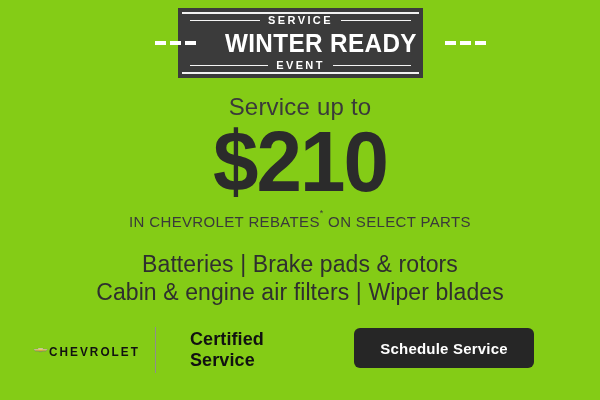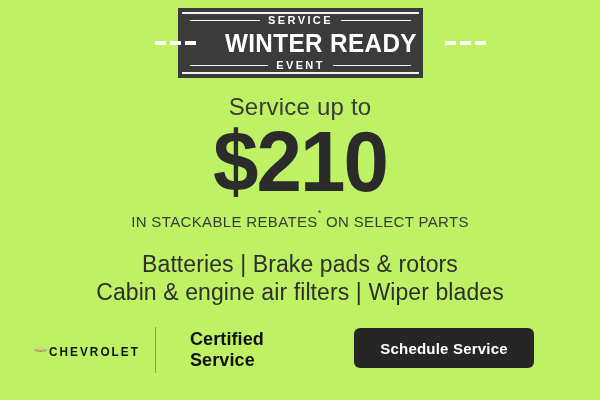--- a/index.html
+++ b/index.html
@@ -11,21 +11,21 @@
     height: 400px;
     overflow: hidden;
     background: #f1f1f1;
     font-family: "Liberation Sans", sans-serif;
     -webkit-font-smoothing: antialiased;
   }
   .ad {
     position: relative;
     width: 600px;
     height: 400px;
-    background: #bef264;
+    background: #84cc16;
     box-sizing: border-box;
   }
 
   
   .banner {
     position: absolute;
     left: 178px;
     top: 8px;
     width: 245px;
     height: 70px;
@@ -262,21 +262,21 @@
       <span class="rule"></span>
       <span class="kicker">EVENT</span>
       <span class="rule"></span>
     </div>
   </div>
 
   <div class="receive">Service up to</div>
   <div class="amount">$210</div>
 
   <div class="rebates">
-    <span>IN STACKABLE REBATES</span><sup>*</sup><span> ON SELECT PARTS</span>
+    <span>IN CHEVROLET REBATES</span><sup>*</sup><span> ON SELECT PARTS</span>
   </div>
 
   <div class="parts">
     <span class="parts-line">Batteries | Brake pads &amp; rotors</span>
     <span class="parts-line">Cabin &amp; engine air filters | Wiper blades</span>
   </div>
 
   <div class="brand">
     <div class="bowtie-wrap">
       <svg class="bowtie" width="104" height="26" viewBox="0 0 208 52" aria-hidden="true">

